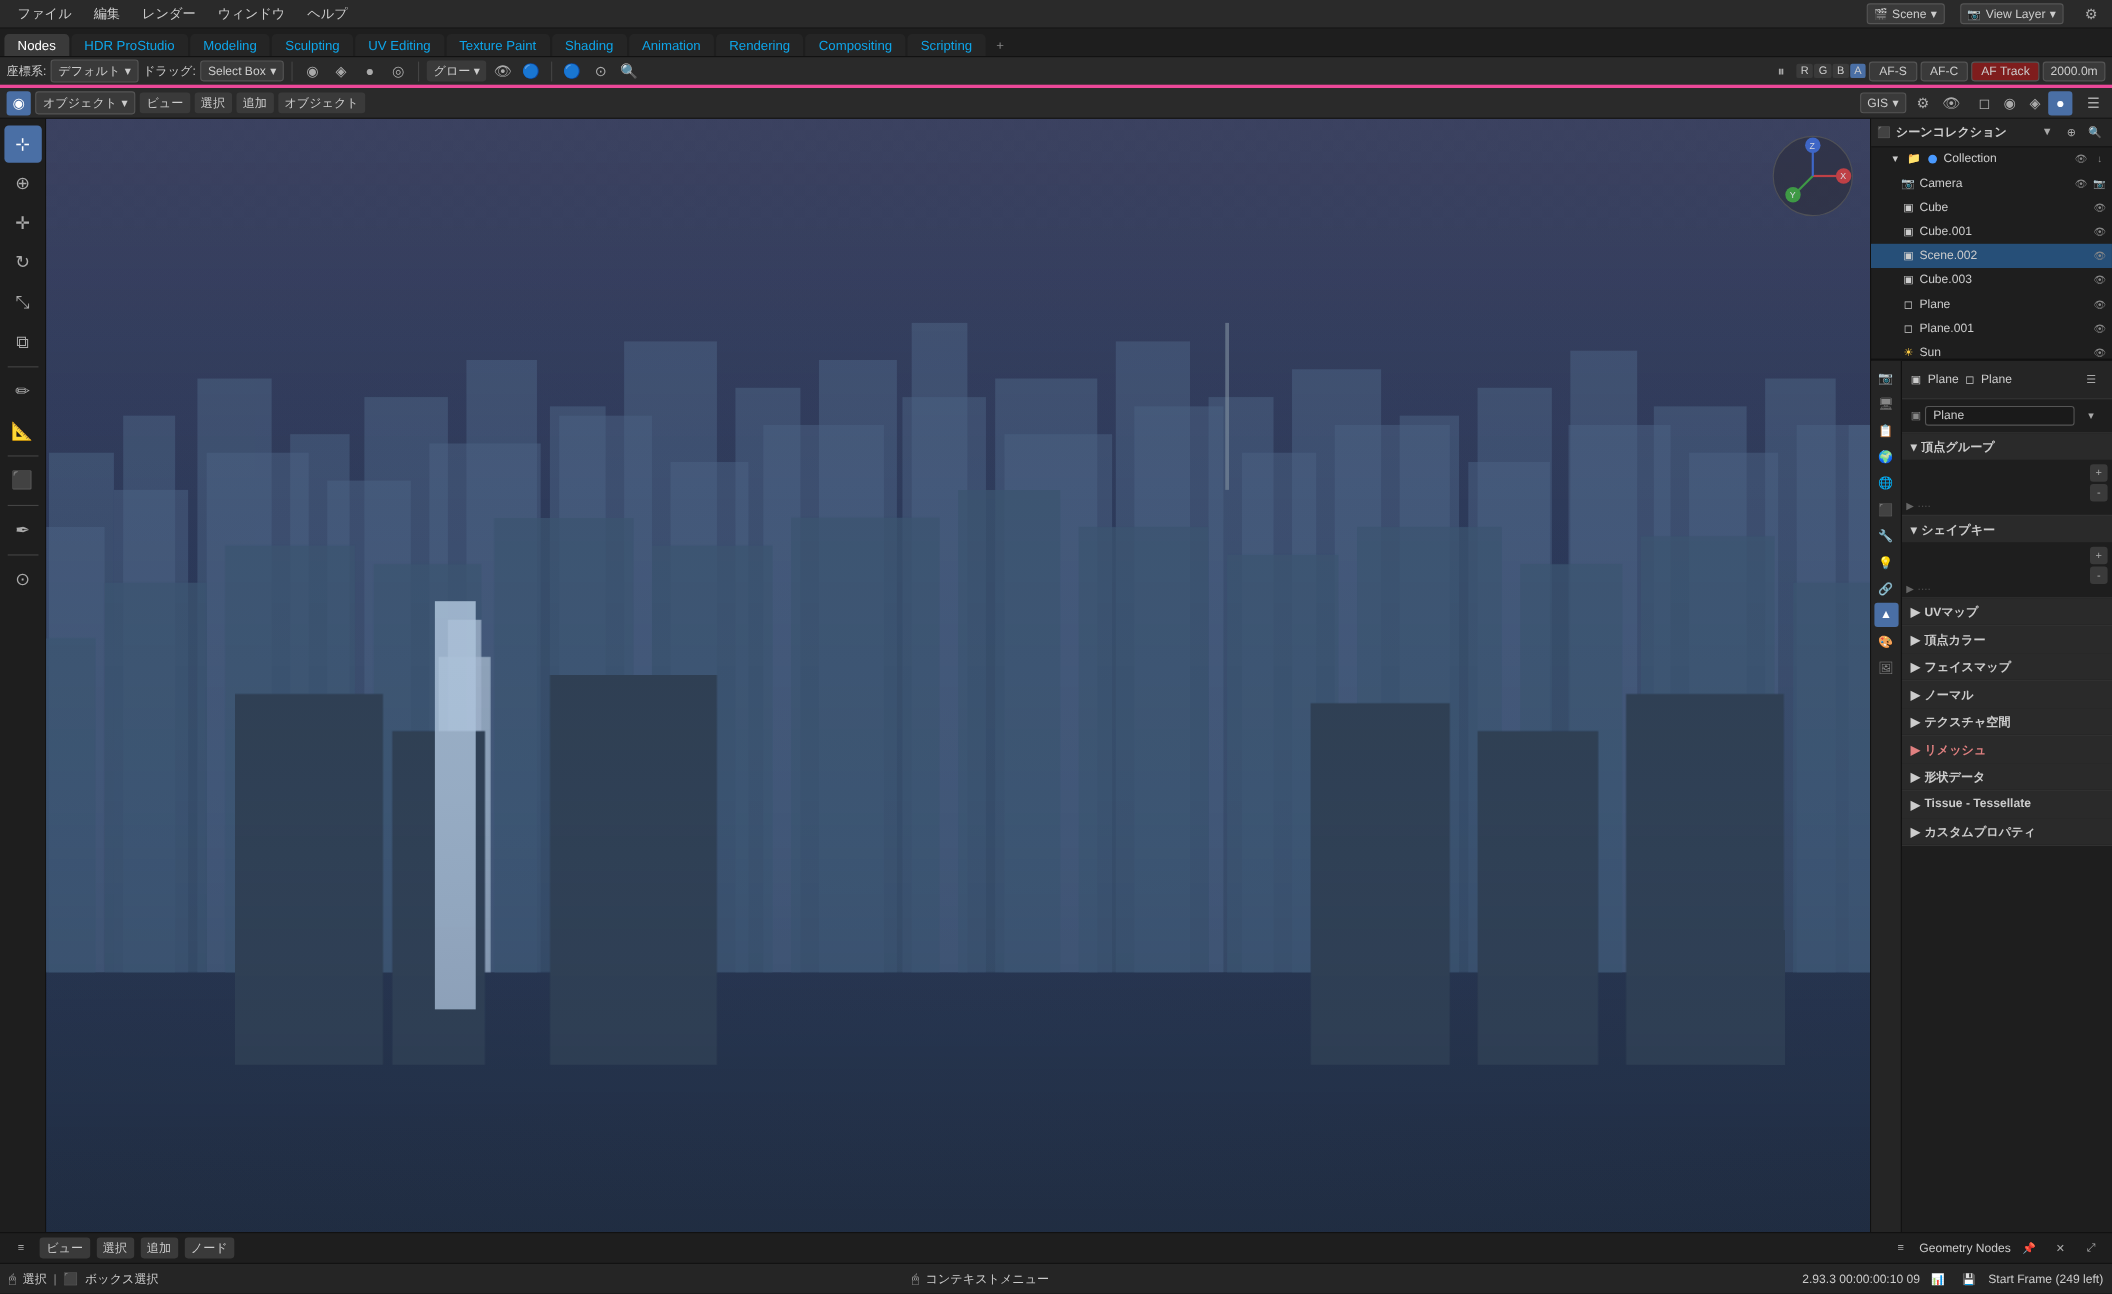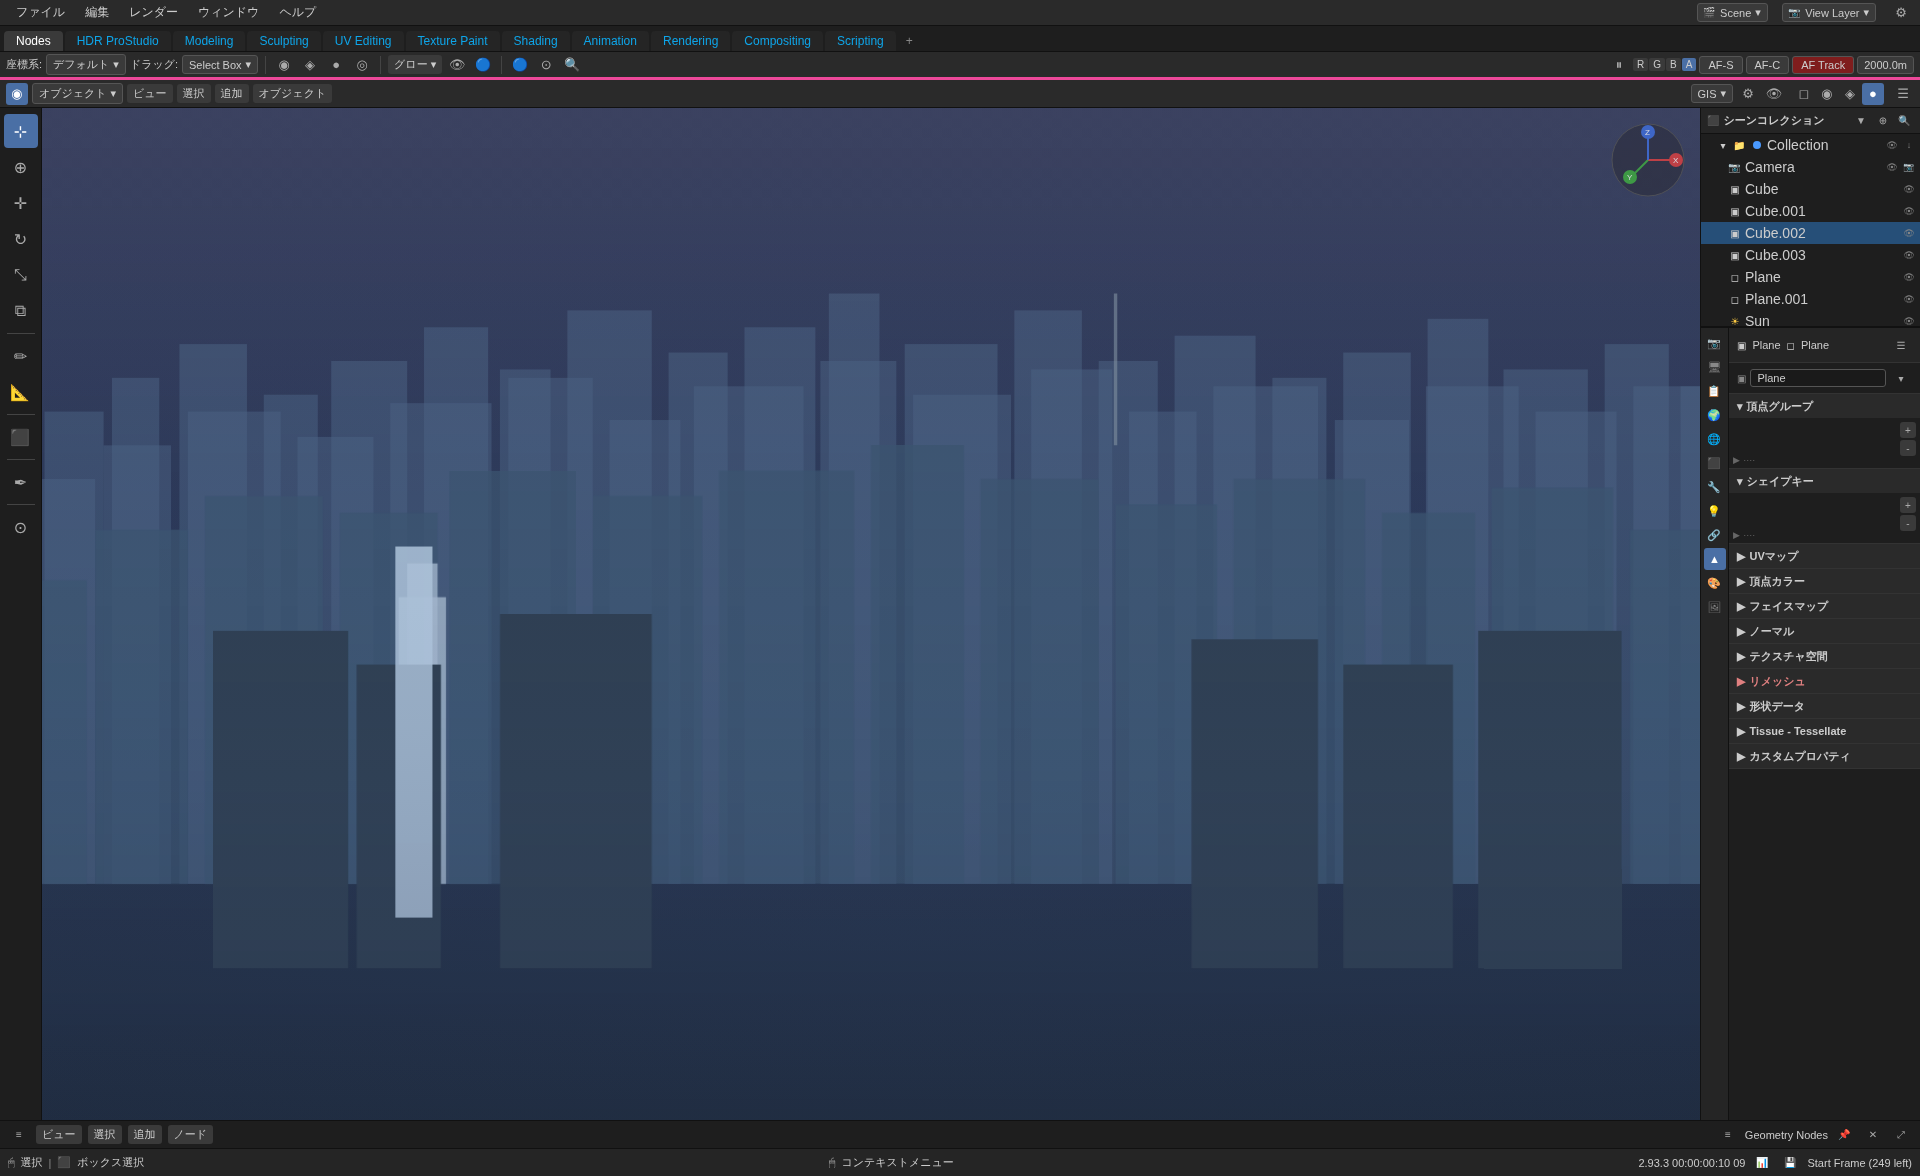--- a/index.html
+++ b/index.html
@@ -189,21 +189,21 @@
       align-items: center;
       height: 22px;
       padding: 0 4px;
       cursor: pointer;
       gap: 3px;
       font-size: 11px;
     }
     .outliner-item.selected { background: #264f78; }
     .outliner-indent { display: inline-block; width: 16px; flex-shrink: 0; }
     .outliner-icon { width: 14px; height: 14px; display: inline-flex; align-items: center; justify-content: center; font-size: 10px; flex-shrink: 0; }
-    .outliner-name { flex: 1; font-size: 14px; white-space: nowrap; overflow: hidden; }
+    .outliner-name { flex: 1; font-size: 11px; white-space: nowrap; overflow: hidden; }
     .outliner-actions { display: flex; gap: 3px; align-items: center; }
     .outliner-action-icon { width: 14px; height: 14px; display: flex; align-items: center; justify-content: center; font-size: 9px; color: #888; }
     #props-tabs {
       width: 28px;
       background: #252525;
       display: flex;
       flex-direction: column;
       align-items: center;
       padding: 4px 0;
       gap: 2px;
@@ -643,21 +643,21 @@
           <span class="outliner-icon">▣</span>
           <span class="outliner-name">Cube.001</span>
           <div class="outliner-actions">
             <div class="outliner-action-icon">👁</div>
           </div>
         </div>
 
         <div class="outliner-item selected">
           <span class="outliner-indent" style="width:20px;"></span>
           <span class="outliner-icon">▣</span>
-          <span class="outliner-name">Cube.002</span>
+          <span class="outliner-name">Scene.002</span>
           <div class="outliner-actions">
             <div class="outliner-action-icon">👁</div>
           </div>
         </div>
 
         <div class="outliner-item">
           <span class="outliner-indent" style="width:20px;"></span>
           <span class="outliner-icon">▣</span>
           <span class="outliner-name">Cube.003</span>
           <div class="outliner-actions">

